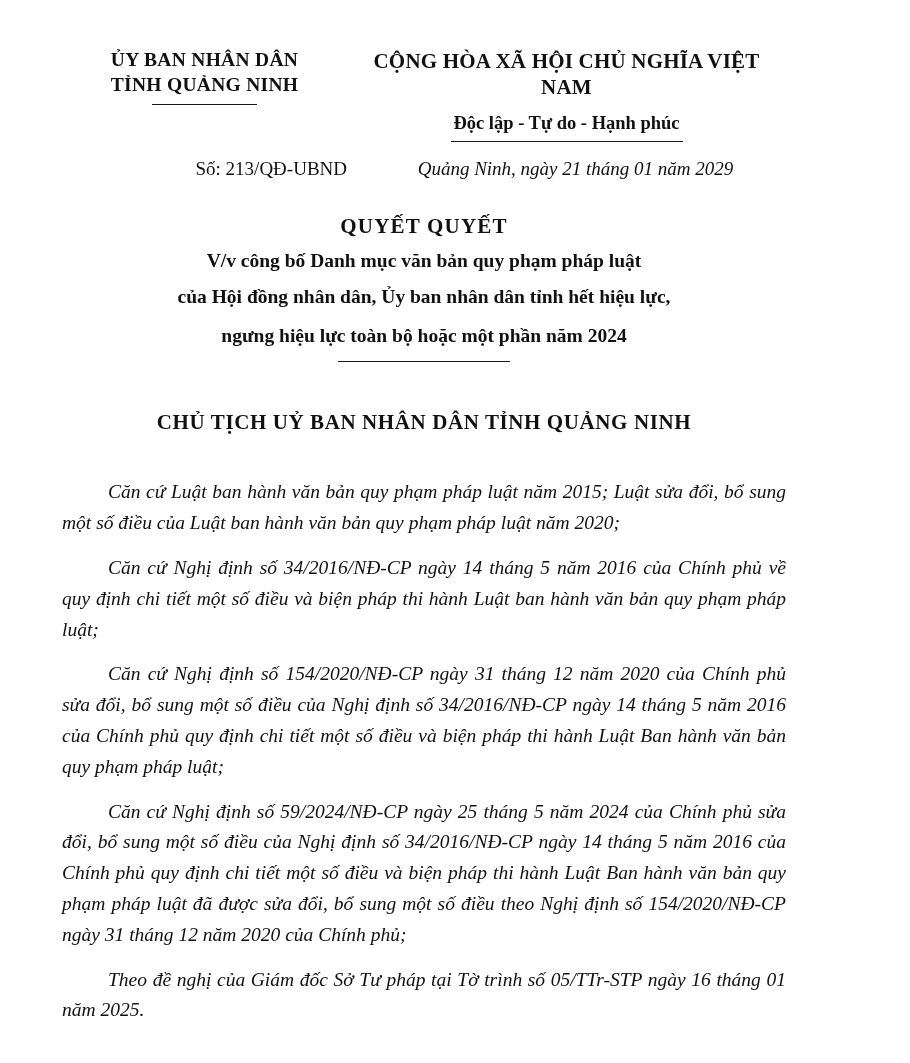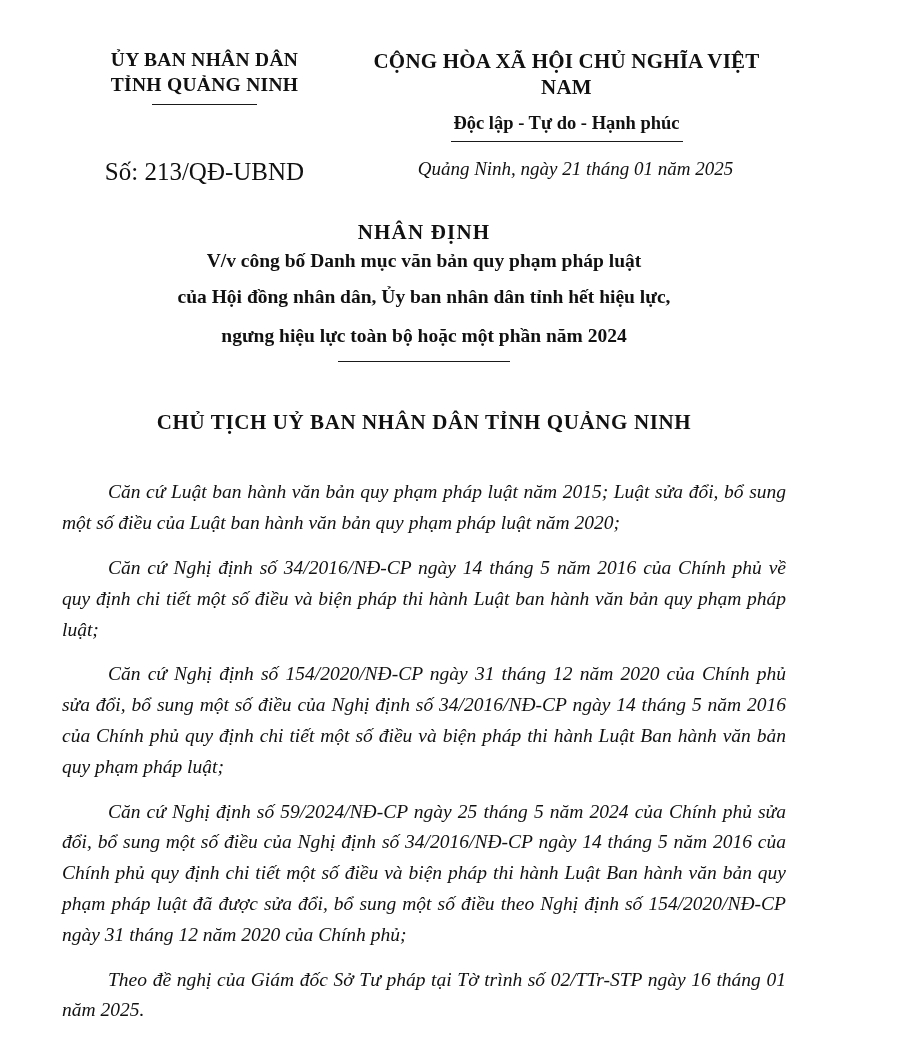--- a/index.html
+++ b/index.html
@@ -70,22 +70,22 @@
   .rule-right { width: 232px; }
 
   .subheader {
     display: flex;
     flex-direction: row;
     align-items: flex-start;
     margin-top: 16px;
   }
   .doc-number {
     width: 285px;
-    text-align: center;
-    font-size: 25px;
+    text-align: right;
+    font-size: 19px;
     font-family: "Liberation Serif", serif;
   }
   .place-date {
     flex: 1;
     text-align: center;
     font-size: 19px;
     font-style: italic;
     font-family: "Liberation Serif", serif;
     padding-left: 18px;
   }
@@ -98,21 +98,21 @@
   .doc-type {
     font-weight: bold;
     font-size: 21px;
     letter-spacing: 1.2px;
     font-family: "Liberation Serif", serif;
   }
   .doc-subject {
     font-weight: bold;
     font-size: 19.5px;
     line-height: 1.45;
-    margin-top: 2px;
+    margin-top: 8px;
     font-family: "Liberation Serif", serif;
   }
   .title-rule {
     border: none;
     border-top: 1.6px solid #1a1a1a;
     width: 172px;
     margin: 11px auto 0 auto;
   }
 
   .issuer {
@@ -152,34 +152,34 @@
     </div>
     <div class="header-right">
       <div class="nation-name">CỘNG HÒA XÃ HỘI CHỦ NGHĨA VIỆT NAM</div>
       <div class="motto">Độc lập - Tự do - Hạnh phúc</div>
       <hr class="rule rule-right">
     </div>
   </div>
 
   <div class="subheader">
     <div class="doc-number">Số: 213/QĐ-UBND</div>
-    <div class="place-date">Quảng Ninh, ngày 21 tháng 01 năm 2025</div>
+    <div class="place-date">Quảng Ninh, ngày 21 tháng 01 năm 2029</div>
   </div>
 
   <div class="title-block">
-    <div class="doc-type">NHÂN ĐỊNH</div>
+    <div class="doc-type">QUYẾT QUYẾT</div>
     <div class="doc-subject">V/v công bố Danh mục văn bản quy phạm pháp luật</div>
     <div class="doc-subject" style="margin-top:8px">của Hội đồng nhân dân, Ủy ban nhân dân tỉnh hết hiệu lực,</div>
     <div class="doc-subject" style="margin-top:11px">ngưng hiệu lực toàn bộ hoặc một phần năm 2024</div>
     <hr class="title-rule">
   </div>
 
   <div class="issuer">CHỦ TỊCH UỶ BAN NHÂN DÂN TỈNH QUẢNG NINH</div>
 
   <div class="body-block">
     <div class="para">Căn cứ Luật ban hành văn bản quy phạm pháp luật năm 2015; Luật sửa đổi, bổ sung một số điều của Luật ban hành văn bản quy phạm pháp luật năm 2020;</div>
     <div class="para">Căn cứ Nghị định số 34/2016/NĐ-CP ngày 14 tháng 5 năm 2016 của Chính phủ về quy định chi tiết một số điều và biện pháp thi hành Luật ban hành văn bản quy phạm pháp luật;</div>
     <div class="para">Căn cứ Nghị định số 154/2020/NĐ-CP ngày 31 tháng 12 năm 2020 của Chính phủ sửa đổi, bổ sung một số điều của Nghị định số 34/2016/NĐ-CP ngày 14 tháng 5 năm 2016 của Chính phủ quy định chi tiết một số điều và biện pháp thi hành Luật Ban hành văn bản quy phạm pháp luật;</div>
     <div class="para">Căn cứ Nghị định số 59/2024/NĐ-CP ngày 25 tháng 5 năm 2024 của Chính phủ sửa đổi, bổ sung một số điều của Nghị định số 34/2016/NĐ-CP ngày 14 tháng 5 năm 2016 của Chính phủ quy định chi tiết một số điều và biện pháp thi hành Luật Ban hành văn bản quy phạm pháp luật đã được sửa đổi, bổ sung một số điều theo Nghị định số 154/2020/NĐ-CP ngày 31 tháng 12 năm 2020 của Chính phủ;</div>
-    <div class="para">Theo đề nghị của Giám đốc Sở Tư pháp tại Tờ trình số 02/TTr-STP ngày 16 tháng 01 năm 2025.</div>
+    <div class="para">Theo đề nghị của Giám đốc Sở Tư pháp tại Tờ trình số 05/TTr-STP ngày 16 tháng 01 năm 2025.</div>
   </div>
 
 </div>
 
 </body></html>

